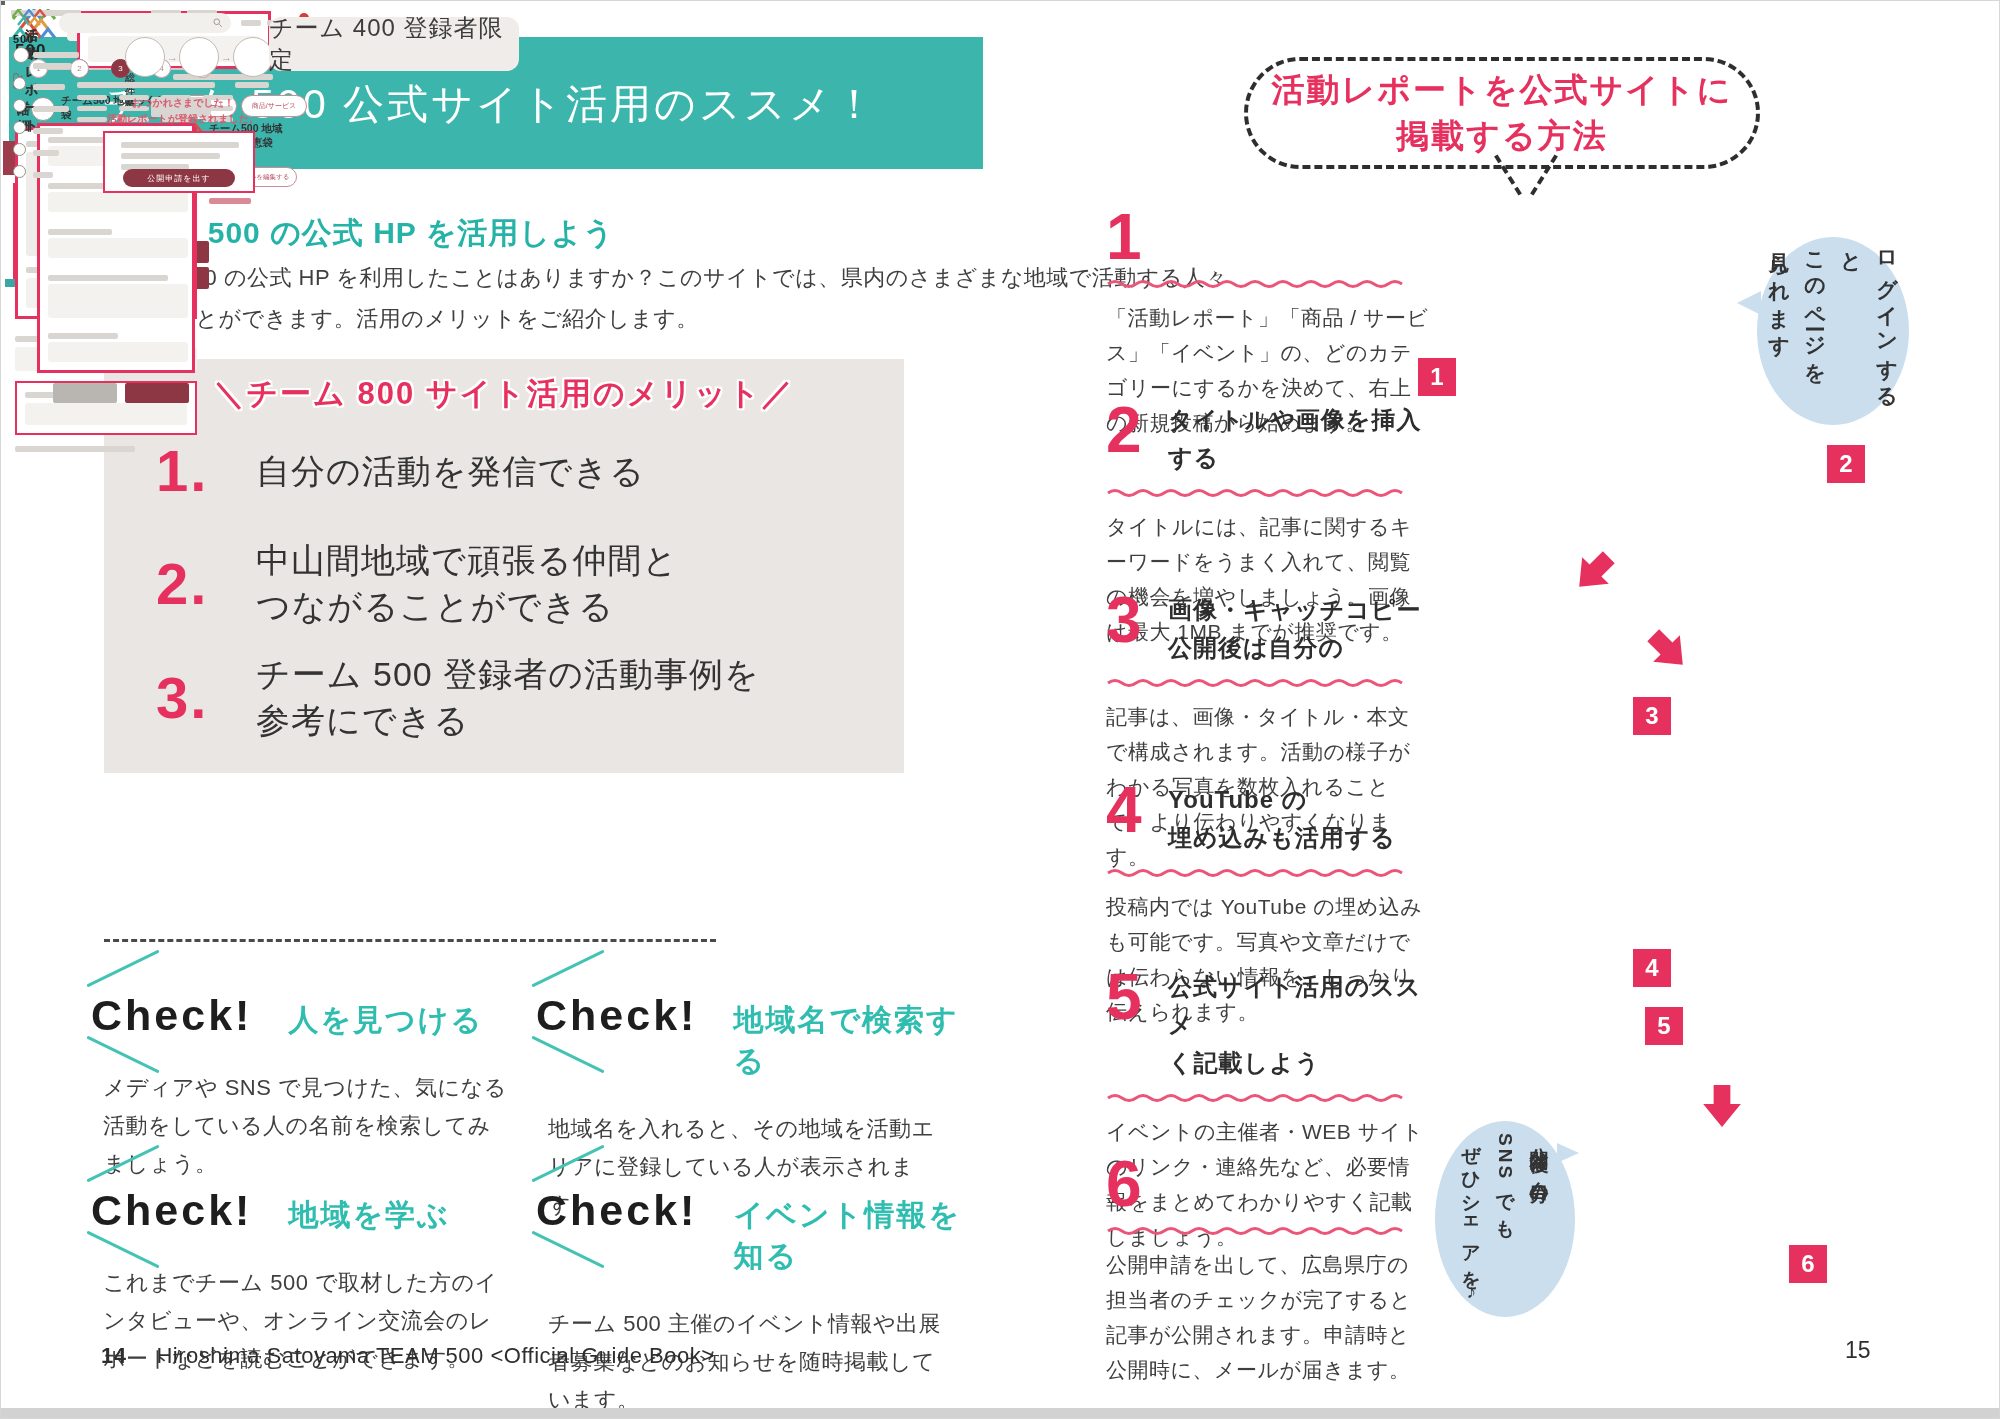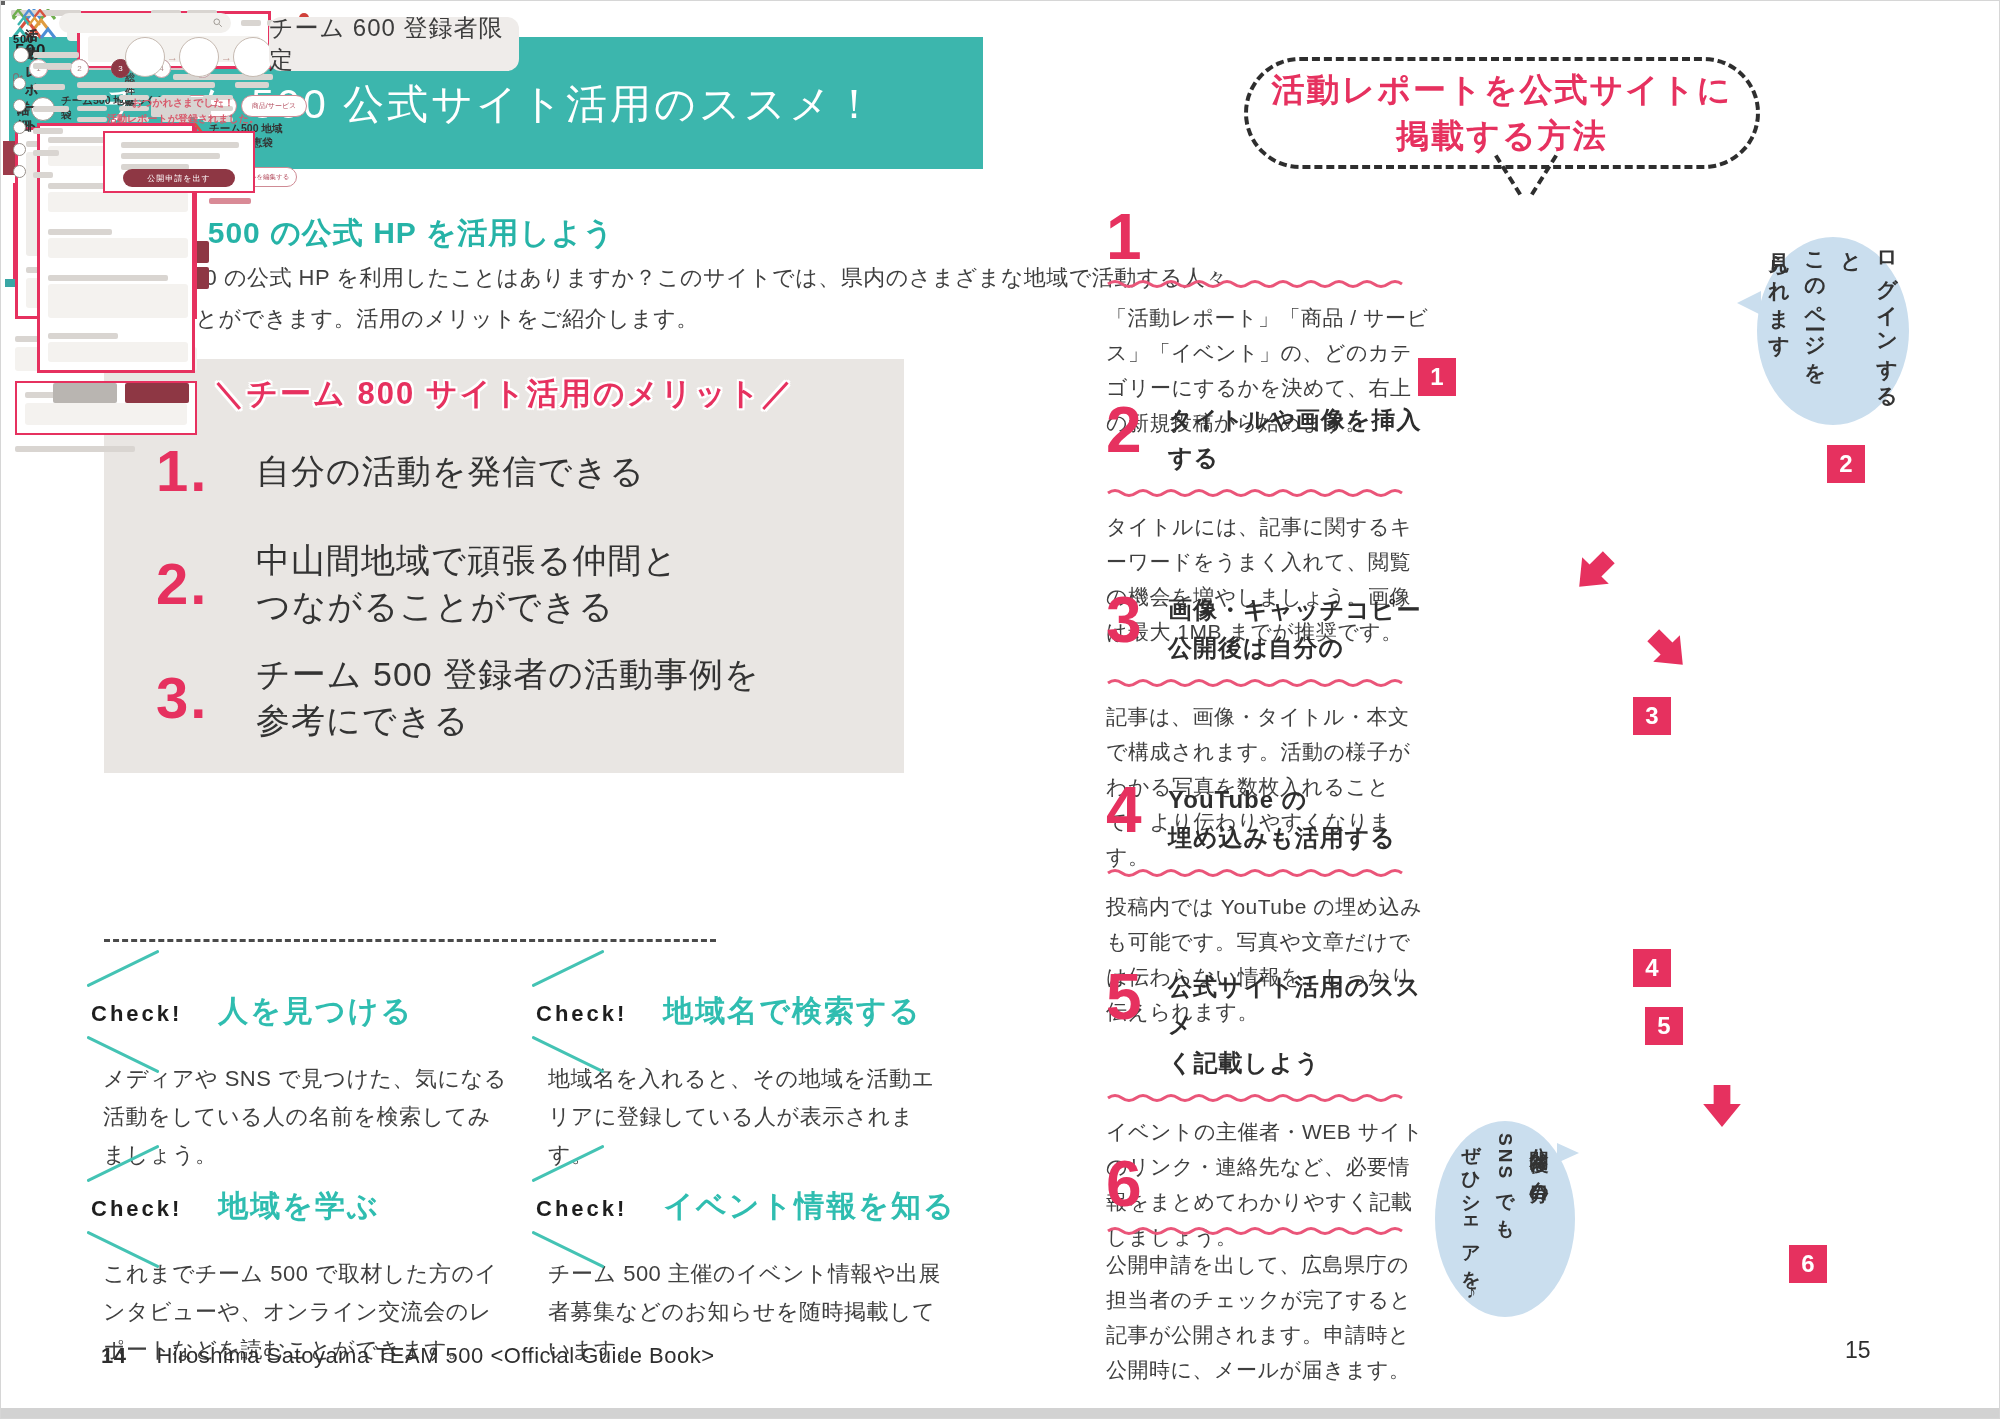--- a/index.html
+++ b/index.html
@@ -23,21 +23,21 @@
   .merit-row{position:absolute;left:52px;display:flex;align-items:center;}
   .mnum{font-size:58px;color:#e6315f;width:100px;font-weight:bold;letter-spacing:2px;}
   .mtext{font-size:34px;color:#333;line-height:46px;letter-spacing:1px;}
   .usage-heading{position:absolute;left:103px;top:886px;font-size:30px;font-weight:bold;color:#e6315f;letter-spacing:1px;}
   .dashed-sep{position:absolute;left:103px;top:938px;width:612px;border-top:3px dashed #4a4a4a;}
   .check{position:absolute;width:430px;}
   .cl{position:absolute;height:3px;width:80px;background:#44c3b4;border-radius:2px;}
   .cl.t{left:-8px;top:-24px;transform:rotate(-26deg);}
   .cl.b{left:-8px;top:62px;transform:rotate(26deg);}
   .chead{display:flex;align-items:baseline;}
-  .clabel{font-size:22px;font-weight:800;color:#1e1e1e;letter-spacing:3px;}
+  .clabel{font-size:43px;font-weight:800;color:#1e1e1e;letter-spacing:3px;}
   .ctopic{font-size:30px;font-weight:bold;color:#2fbdb0;margin-left:36px;letter-spacing:2px;}
   .cdesc{margin:28px 0 0 12px;font-size:22px;color:#3f3f3f;line-height:38px;width:405px;letter-spacing:.5px;}
   .page-footer{position:absolute;left:100px;top:1342px;font-size:22px;color:#2e2e2e;letter-spacing:.5px;}
   .page-footer .fpn{font-weight:bold;margin-right:30px;}
 
   
   .title-bubble{position:absolute;left:1243px;top:56px;width:508px;height:104px;border:4px dashed #2e2e2e;border-radius:60px;
                 display:flex;align-items:center;justify-content:center;text-align:center;
                 font-size:33px;font-weight:bold;color:#e6315f;line-height:46px;letter-spacing:2px;background:#fff;}
   .tail{position:absolute;width:46px;border-top:4px dashed #2e2e2e;}
@@ -83,21 +83,21 @@
   .searchbar{position:absolute;background:#f2f0ed;display:flex;align-items:center;padding:0 8px;box-sizing:border-box;color:#b0a8a2;}
   .tiny-arrow{position:absolute;font-size:11px;color:#c09a93;}
   .logo-500{font-weight:bold;color:#222;letter-spacing:1px;}
 </style>
 </head>
 <body>
 
 <div class="canvas">
 
   <div class="teal-band"></div>
-  <div class="badge-pill">チーム 600 登録者限定</div>
+  <div class="badge-pill">チーム 400 登録者限定</div>
   <div class="band-title">チーム 500 公式サイト活用のススメ！</div>
 
   <div class="intro-heading">チーム 500 の公式 HP を活用しよう</div>
   <div class="intro-body pre">チーム 500 の公式 HP を利用したことはありますか？このサイトでは、県内のさまざまな地域で活動する人々
 を知ることができます。活用のメリットをご紹介します。</div>
 
   <div class="merit-box">
     <div class="merit-title">＼チーム 800 サイト活用のメリット／</div>
     <div class="merit-row" style="top:78px;">
       <span class="mnum">1.</span>

